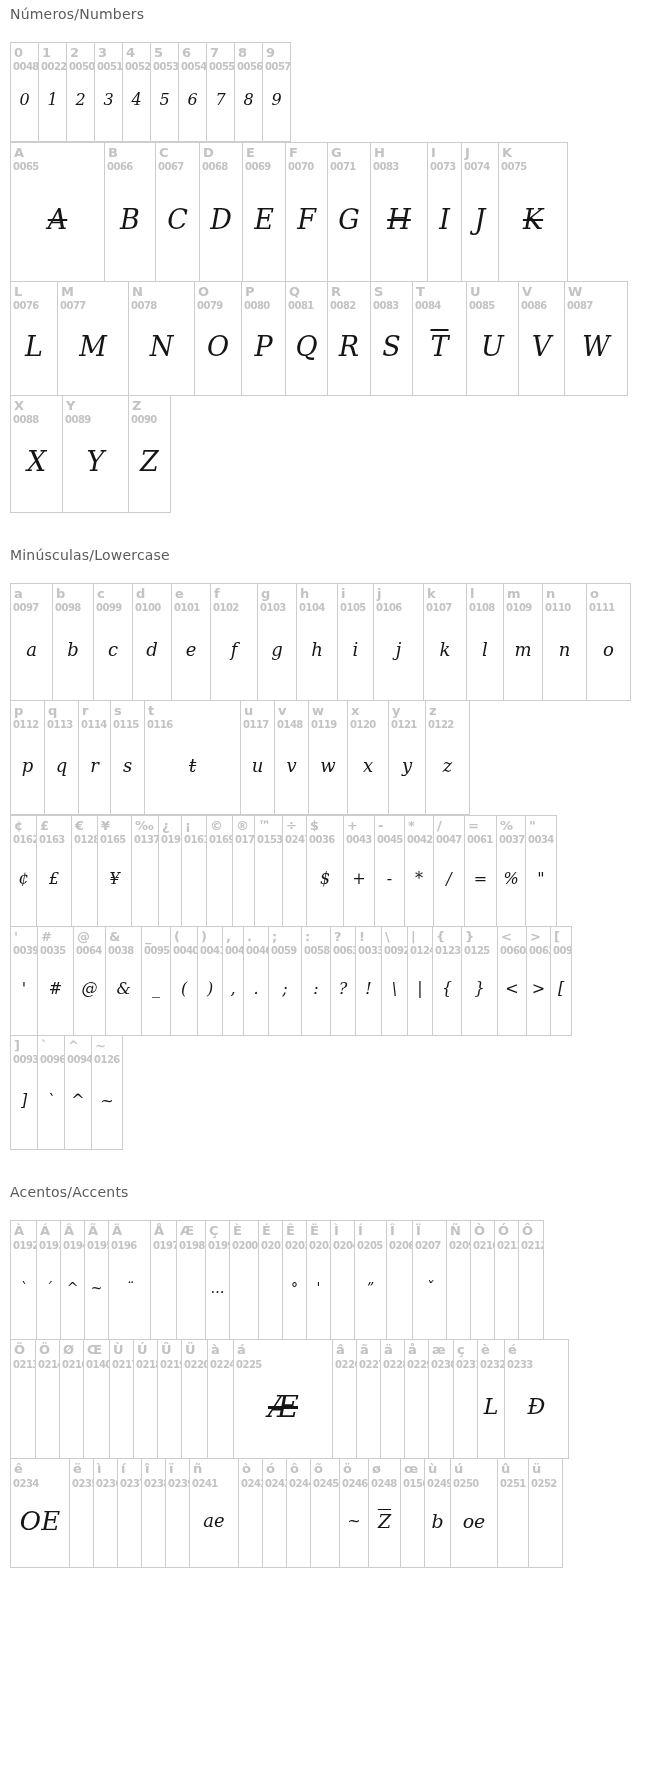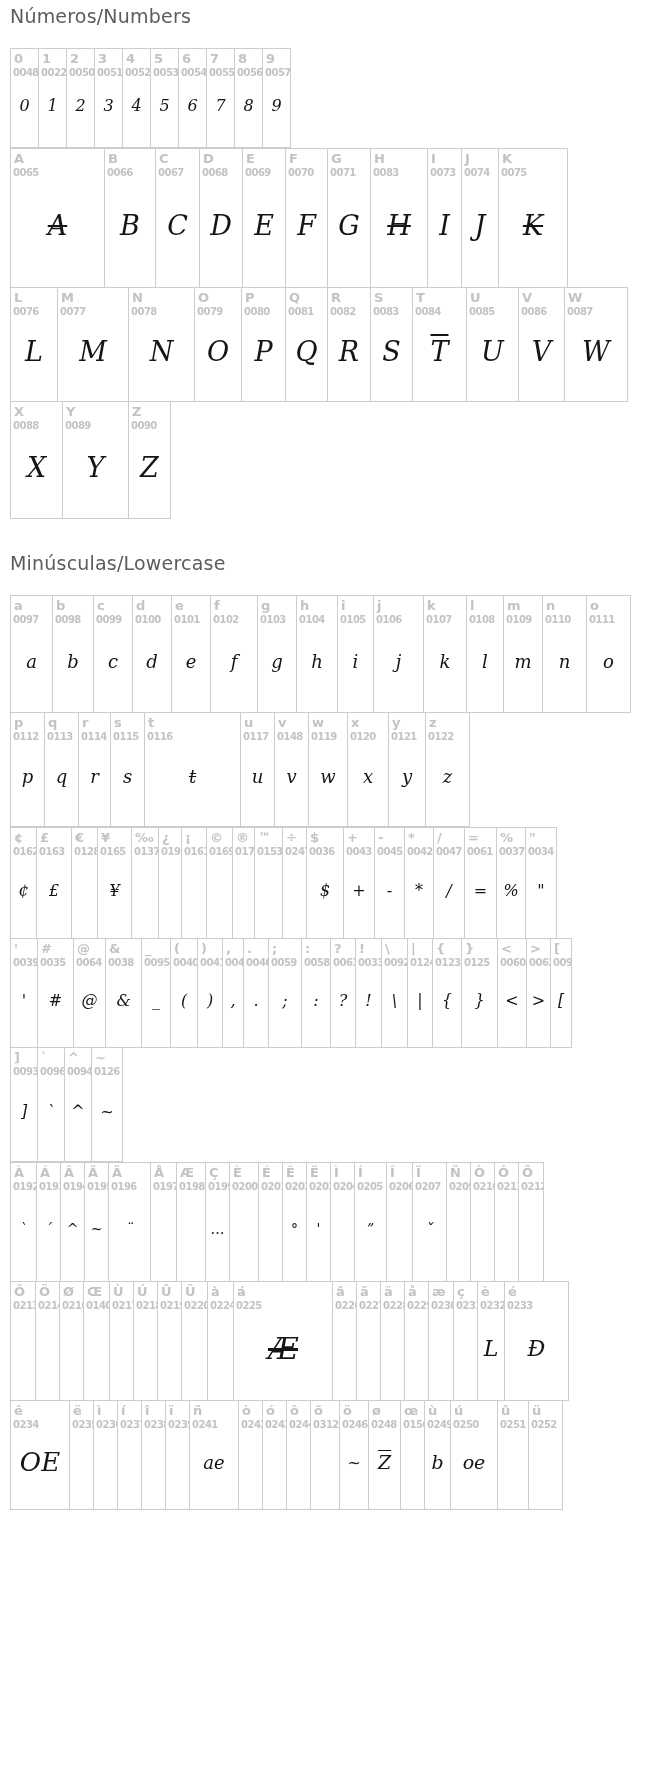--- a/index.html
+++ b/index.html
@@ -4,21 +4,21 @@
 <style>
   * { box-sizing: border-box; }
   html, body { margin: 0; padding: 0; }
   body {
     width: 661px; height: 1770px; overflow: hidden;
     background: var(--page-bg, #ffffff);
     font-family: "DejaVu Sans", sans-serif;
   }
   #charmap { padding: 2px 0 0 10px; }
   .cm-title {
-    font-size: 19px; font-weight: 400; letter-spacing: 0.2px;
+    font-size: 14px; font-weight: 400; letter-spacing: 0.2px;
     color: var(--title, #5c5c5c);
     margin: 34px 0 20px 0; line-height: 1.15;
   }
   .cm-section:first-child .cm-title { margin-top: 4px; }
   .cm-row { display: flex; }
   .cm-row + .cm-row { margin-top: -1px; }
   .cm-cell {
     border: 1px solid var(--cell-border, #cdcdcd);
     margin-left: -1px;
     display: flex; flex-direction: column;
@@ -603,20 +603,21 @@
           </div>
           <div class="cm-cell" style="width: 32px;">
             <div class="cm-char">~</div>
             <div class="cm-code">0126</div>
             <div class="cm-glyph" style="font-size: 16px;">~</div>
           </div>
         </div>
       </div>
     </section>
     <section class="cm-section">
+      <h2 class="cm-title">Acentos/Accents</h2>
       <div class="cm-table">
         <div class="cm-row" style="height: 120px;">
           <div class="cm-cell" style="width: 27px;">
             <div class="cm-char">À</div>
             <div class="cm-code">0192</div>
             <div class="cm-glyph" style="font-size: 14px;">`</div>
           </div>
           <div class="cm-cell" style="width: 25px;">
             <div class="cm-char">Á</div>
             <div class="cm-code">0193</div>
@@ -851,21 +852,21 @@
             <div class="cm-code">0243</div>
             <div class="cm-glyph"></div>
           </div>
           <div class="cm-cell" style="width: 25px;">
             <div class="cm-char">ô</div>
             <div class="cm-code">0244</div>
             <div class="cm-glyph"></div>
           </div>
           <div class="cm-cell" style="width: 30px;">
             <div class="cm-char">õ</div>
-            <div class="cm-code">0312</div>
+            <div class="cm-code">0245</div>
             <div class="cm-glyph"></div>
           </div>
           <div class="cm-cell" style="width: 30px;">
             <div class="cm-char">ö</div>
             <div class="cm-code">0246</div>
             <div class="cm-glyph" style="font-size: 16px;">~</div>
           </div>
           <div class="cm-cell" style="width: 33px;">
             <div class="cm-char">ø</div>
             <div class="cm-code">0248</div>

